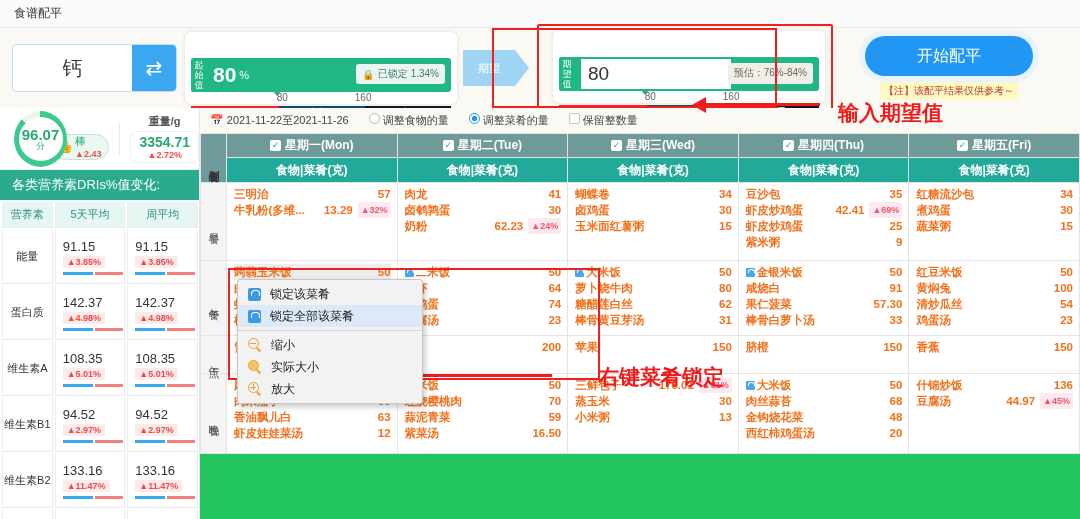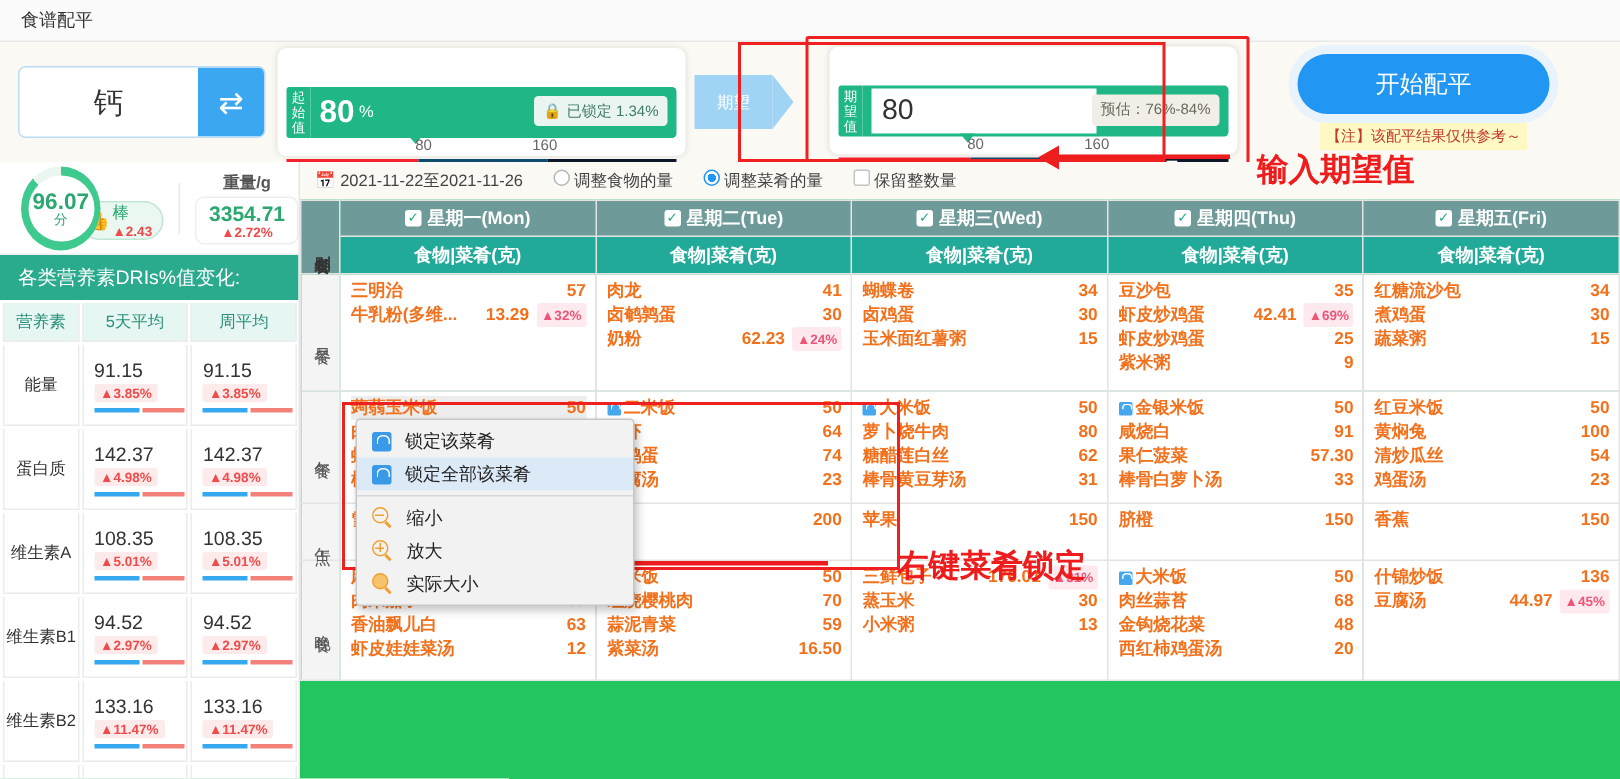--- a/index.html
+++ b/index.html
@@ -803,35 +803,35 @@
     <div class="ctxsep"></div>
     <div class="ctxitem">
       <span class="ic-mag">
           <i></i>
           <b></b>
           <em></em>
         </span>
       <span>缩小</span>
     </div>
     <div class="ctxitem">
+      <span class="ic-mag filled">
+          <i></i>
+          <b></b>
+        </span>
+      <span>实际大小</span>
+    </div>
+    <div class="ctxitem">
       <span class="ic-mag">
           <i></i>
           <b></b>
           <em></em>
           <em class="v"></em>
         </span>
       <span>放大</span>
     </div>
-    <div class="ctxitem">
-      <span class="ic-mag filled">
-          <i></i>
-          <b></b>
-        </span>
-      <span>实际大小</span>
-    </div>
   </div>
 
   <div class="redbox" style="left:492px;top:28px;width:285px;height:80px;"></div>
   <div class="redbox" style="left:228px;top:268px;width:372px;height:112px;"></div>
 
   <div class="anno-line" style="left:700px;top:103px;width:120px;height:3px;"></div>
   <div class="anno-arrow" style="left:692px;top:97px;border-top:8px solid transparent;border-bottom:8px solid transparent;border-right:14px solid #ee1c1c;"></div>
   <div class="anno-text" style="left:838px;top:99px;">输入期望值</div>
 
   <div class="anno-line" style="left:412px;top:374px;width:140px;height:3px;"></div>

